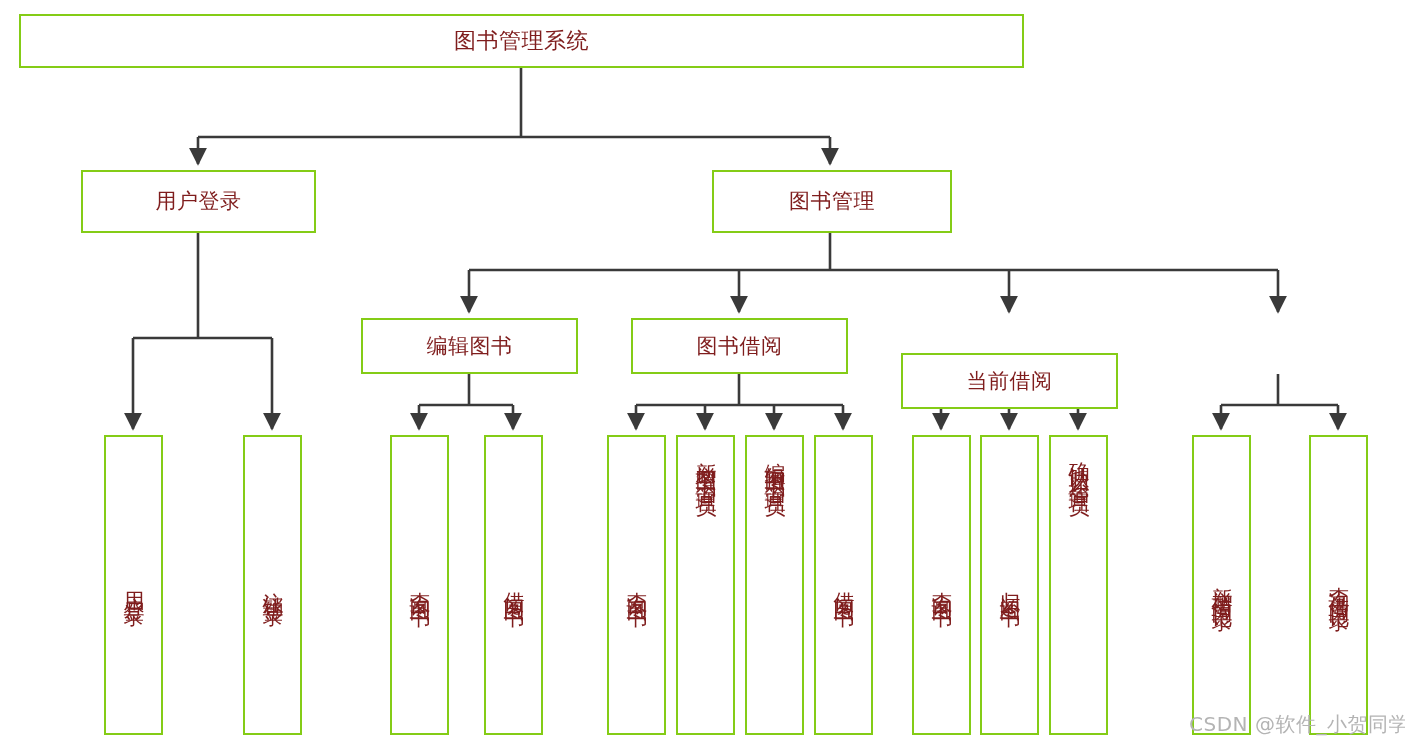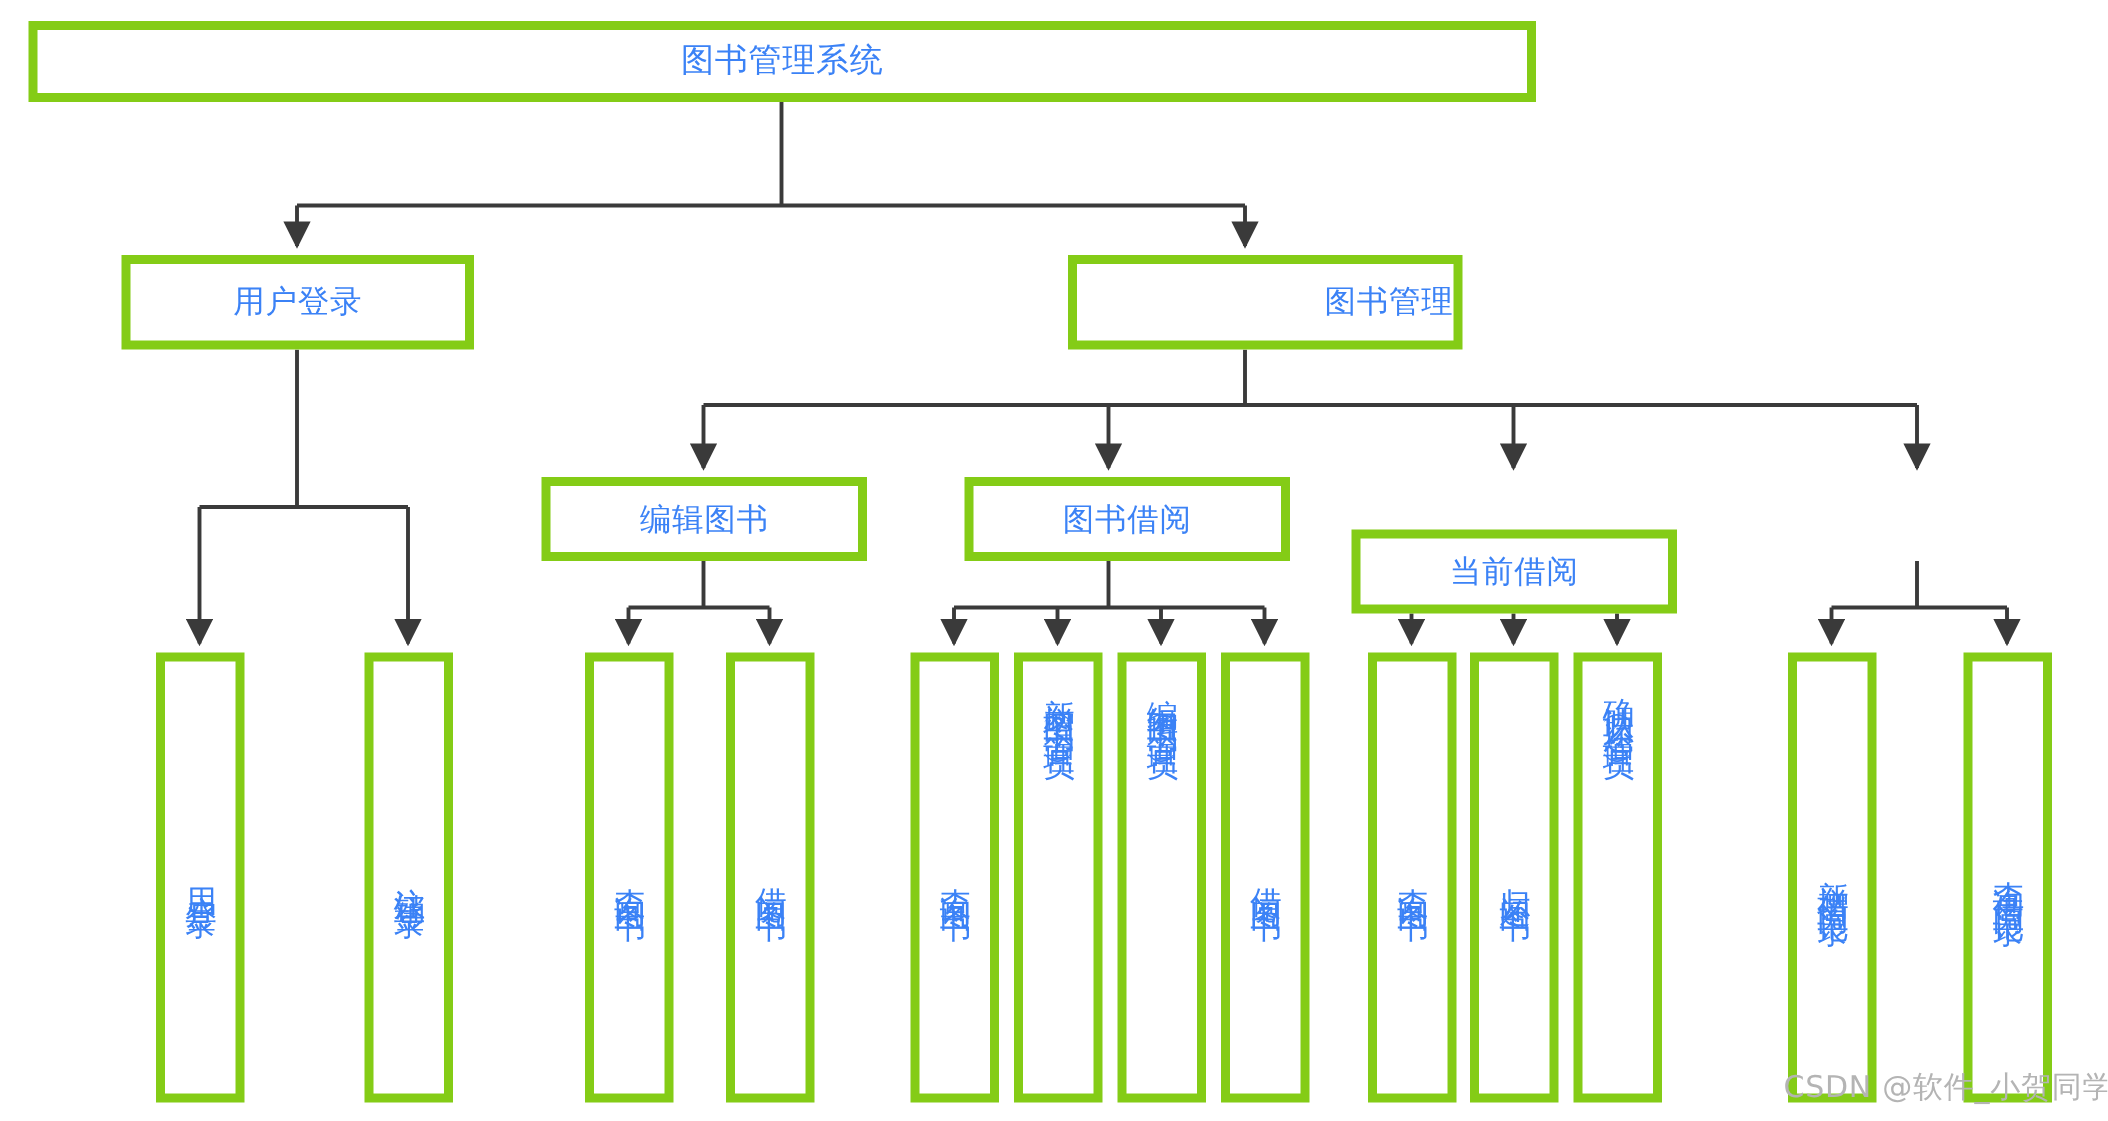--- a/index.html
+++ b/index.html
@@ -23,25 +23,25 @@
     left: 0;
     top: 0;
     width: 1405px;
     height: 747px;
     pointer-events: none;
   }
   .node {
     position: absolute;
     box-sizing: border-box;
     background: #ffffff;
-    border: 6px solid #84cc16;
+    border: 2px solid #84cc16;
     display: flex;
     align-items: center;
     justify-content: center;
-    color: #3b82f6;
+    color: #7f1d1d;
     z-index: 2;
   }
   .node-label {
     display: block;
     text-align: center;
     line-height: 1.18;
     letter-spacing: 0.5px;
     white-space: nowrap;
   }
   
@@ -135,28 +135,28 @@
     </g>
   </svg>
 
   <div class="node root horiz" style="left:19px; top:14px; width:1005px; height:54px;">
     <span class="node-label">图书管理系统</span>
   </div>
 
   <div class="node horiz" style="left:81px; top:170px; width:235px; height:63px;">
     <span class="node-label">用户登录</span>
   </div>
-  <div class="node horiz" style="left:712px; top:170px; width:263px; height:63px;justify-content:flex-end;">
+  <div class="node horiz" style="left:712px; top:170px; width:240px; height:63px;">
     <span class="node-label">图书管理</span>
   </div>
 
   <div class="node horiz" style="left:361px; top:318px; width:217px; height:56px;">
     <span class="node-label">编辑图书</span>
   </div>
-  <div class="node horiz" style="left:631px; top:318px; width:217px; height:56px;margin-left:12px;">
+  <div class="node horiz" style="left:631px; top:318px; width:217px; height:56px;">
     <span class="node-label">图书借阅</span>
   </div>
   <div class="node horiz" style="left:901px; top:318px; width:217px; height:56px;margin-top:35px;">
     <span class="node-label">当前借阅</span>
   </div>
 
   <div class="node leaf centered" style="left:104px; top:435px; width:59px; height:300px;">
     <span class="node-label">用户登录</span>
   </div>
   <div class="node leaf centered" style="left:243px; top:435px; width:59px; height:300px;">

